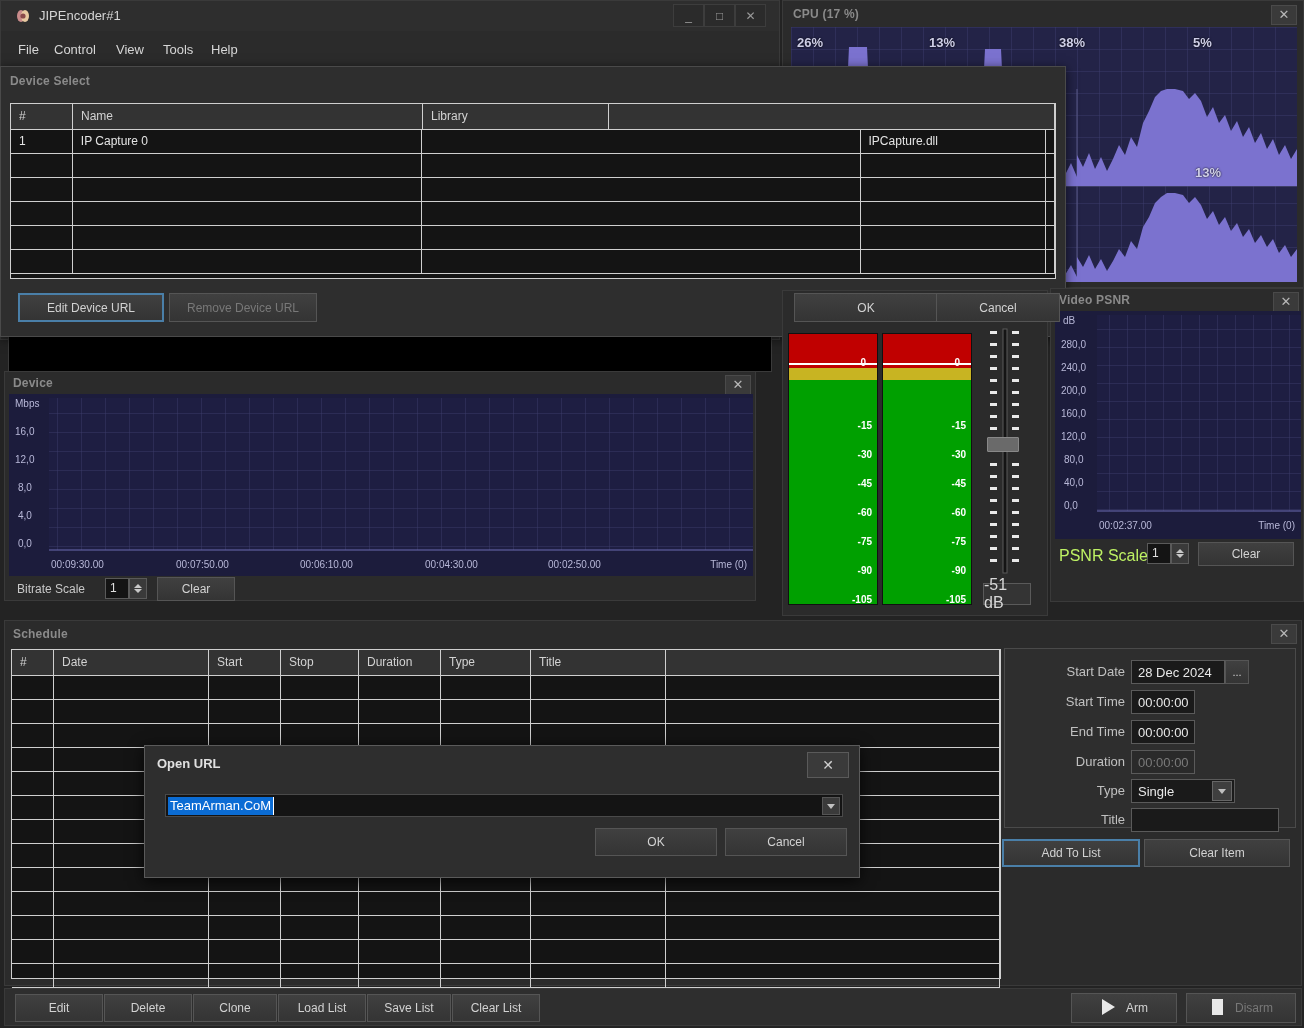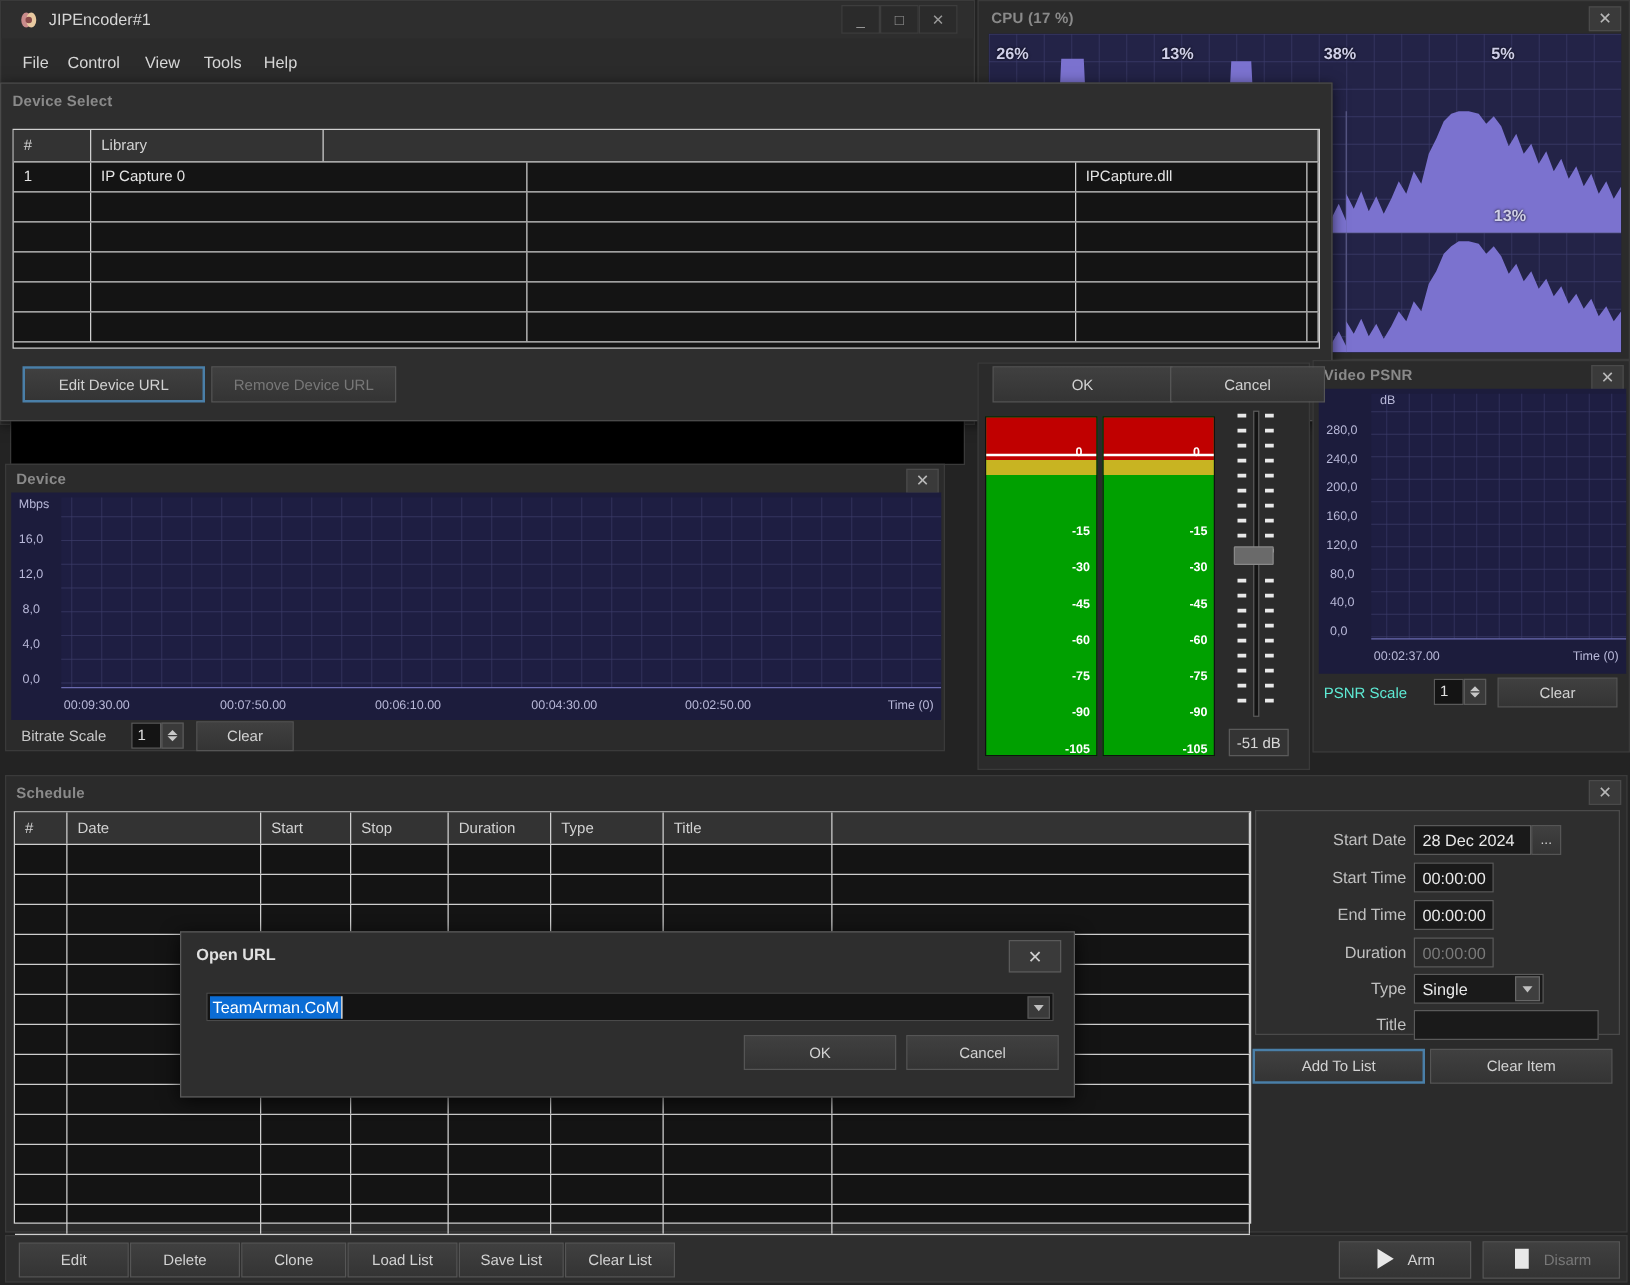--- a/index.html
+++ b/index.html
@@ -72,21 +72,21 @@
   #audio { position:absolute; left:782px; top:290px; width:266px; height:326px; background:#2b2b2b; border:1px solid #3a3a3a; }
   .meter { position:absolute; top:42px; width:90px; height:272px; background:#00a000; border:1px solid #111;}
   .meter .red { position:absolute; left:0; top:0; width:100%; height:34px; background:#c00000; }
   .meter .yellow { position:absolute; left:0; top:34px; width:100%; height:12px; background:#c8b422; }
   .meter .zero { position:absolute; left:0; top:29px; width:100%; height:2px; background:#fff;}
   .mtick { position:absolute; right:5px; font-size:10px; color:#fff; font-weight:bold;margin-top:28px;}
   .mzero { position:absolute; right:11px; top:23px; font-size:10px; color:#fff; font-weight:bold;}
   #slider { position:absolute; left:205px; top:36px; width:34px; height:248px; }
   #sliderthumb { position:absolute; left:204px; top:146px; width:32px; height:15px; background:#6a6a6a; border:1px solid #888; border-radius:1px;}
   #dbval { position:absolute; left:200px; top:292px; width:48px; height:22px; background:#343434; border:1px solid #5a5a5a;
-           font-size:12px; color:#d8d8d8; display:flex; align-items:center; justify-content:center;}
+           font-size:16px; color:#d8d8d8; display:flex; align-items:center; justify-content:center;}
 
   
   #psnr { position:absolute; left:1050px; top:288px; width:254px; height:314px; background:#2b2b2b; border:1px solid #3a3a3a; }
   #psnrgraph { position:absolute; left:4px; top:22px; width:246px; height:228px; background:#1c1c3c; }
 
   
   #schedule { position:absolute; left:4px; top:620px; width:1298px; height:366px; background:#2b2b2b; border:1px solid #3a3a3a;}
   #schtable { position:absolute; left:6px; top:28px; width:990px; height:330px; background:#141414; border:1px solid #cfcfcf;}
   .sh-head { display:flex; height:26px; background:#333; border-bottom:1px solid #cfcfcf;}
   .sh-head div { font-size:12px; color:#d2d2d2; padding:5px 0 0 8px; border-right:1px solid #cfcfcf; white-space:nowrap; overflow:hidden;}
@@ -185,20 +185,21 @@
       <div class="cpulabel" style="left:402px;top:8px;">5%</div>
       <div class="cpulabel" style="left:404px;top:138px;">13%</div>
     </div>
   </div>
 
   <div id="devdlg"></div>
   <div id="devtitle" class="panel-title" style="z-index:11;">Device Select</div>
   <div id="devtable" style="z-index:11;">
     <div class="dv-head">
       <div class="c0">#</div>
+      <div class="c1">Name</div>
       <div class="c3">Library</div>
       <div class="c4"></div>
     </div>
     <div class="dv-row">
       <div class="c0">1</div>
       <div class="c1">IP Capture 0</div>
       <div class="c2"></div>
       <div class="c3">IPCapture.dll</div>
       <div class="c4"></div>
     </div>
@@ -362,33 +363,33 @@
       <svg width="246" height="228" viewBox="0 0 246 228" style="position:absolute;left:0;top:0;">
         <defs>
           <pattern id="psgrid" width="18" height="18" patternUnits="userSpaceOnUse">
             <path d="M18 0 L0 0 0 18" fill="none" stroke="#3a3a68" stroke-width="1"></path>
           </pattern>
         </defs>
         <rect x="42" y="4" width="204" height="196" fill="#1e1e42"></rect>
         <rect x="42" y="4" width="204" height="196" fill="url(#psgrid)"></rect>
         <line x1="42" y1="200" x2="246" y2="200" stroke="#6a6ab0" stroke-width="1"></line>
       </svg>
-      <div class="axis-lab" style="left:8px;  top:4px;margin-left:41px;">dB</div>
+      <div class="axis-lab" style="left:8px;  top:4px;">dB</div>
       <div class="axis-lab" style="left:6px;  top:28px;">280,0</div>
       <div class="axis-lab" style="left:6px;  top:51px;">240,0</div>
       <div class="axis-lab" style="left:6px;  top:74px;">200,0</div>
       <div class="axis-lab" style="left:6px;  top:97px;">160,0</div>
       <div class="axis-lab" style="left:6px;  top:120px;">120,0</div>
       <div class="axis-lab" style="left:9px;  top:143px;">80,0</div>
       <div class="axis-lab" style="left:9px;  top:166px;">40,0</div>
       <div class="axis-lab" style="left:9px;  top:189px;">0,0</div>
       <div class="axis-lab" style="left:44px; top:209px;">00:02:37.00</div>
       <div class="axis-lab" style="right:6px; top:209px;">Time (0)</div>
     </div>
-    <div style="position:absolute;left:8px;top:258px;font-size:12px;color:#5eead4;">PSNR Scale</div>
+    <div style="position:absolute;left:8px;top:258px;font-size:16px;color:#bef264;">PSNR Scale</div>
     <div style="position:absolute;left:96px;top:254px;width:24px;height:21px;background:#141414;border:1px solid #5a5a5a;font-size:12px;color:#e0e0e0;padding-left:4px;line-height:19px;">1</div>
     <div style="position:absolute;left:120px;top:254px;width:18px;height:21px;background:#3a3a3a;border:1px solid #5a5a5a;display:flex;flex-direction:column;align-items:center;justify-content:center;">
       <div style="width:0;height:0;border-left:4px solid transparent;border-right:4px solid transparent;border-bottom:4px solid #c8c8c8;margin-bottom:1px;"></div>
       <div style="width:0;height:0;border-left:4px solid transparent;border-right:4px solid transparent;border-top:4px solid #c8c8c8;"></div>
     </div>
     <div class="btn" style="position:absolute;left:147px;top:253px;width:96px;height:24px;">Clear</div>
   </div>
 
   <div id="schedule">
     <div class="panel-title" style="position:absolute;left:8px;top:6px;">Schedule</div>

